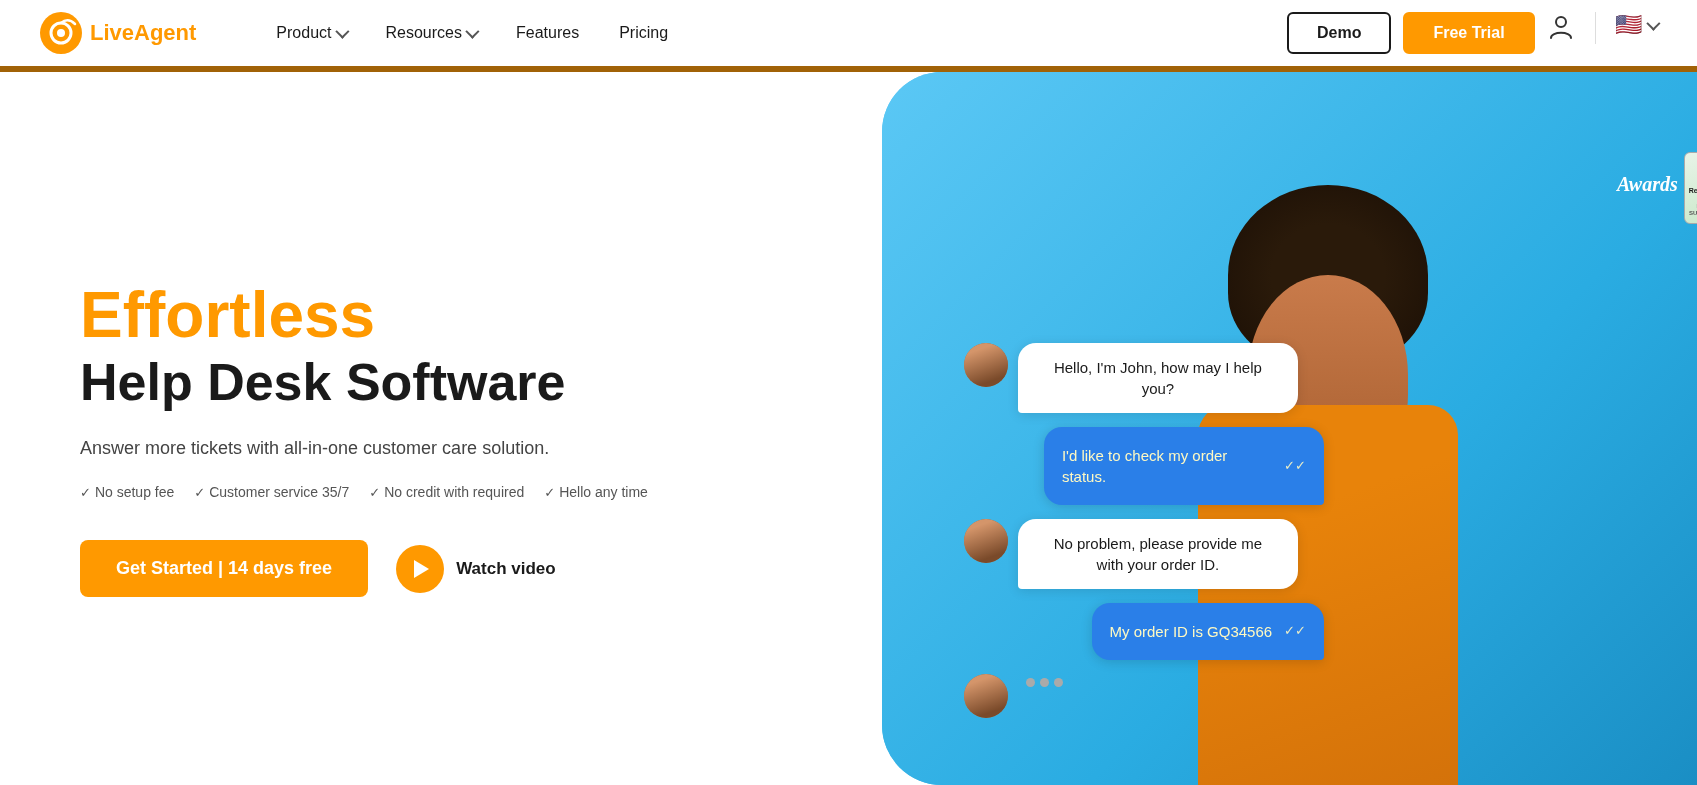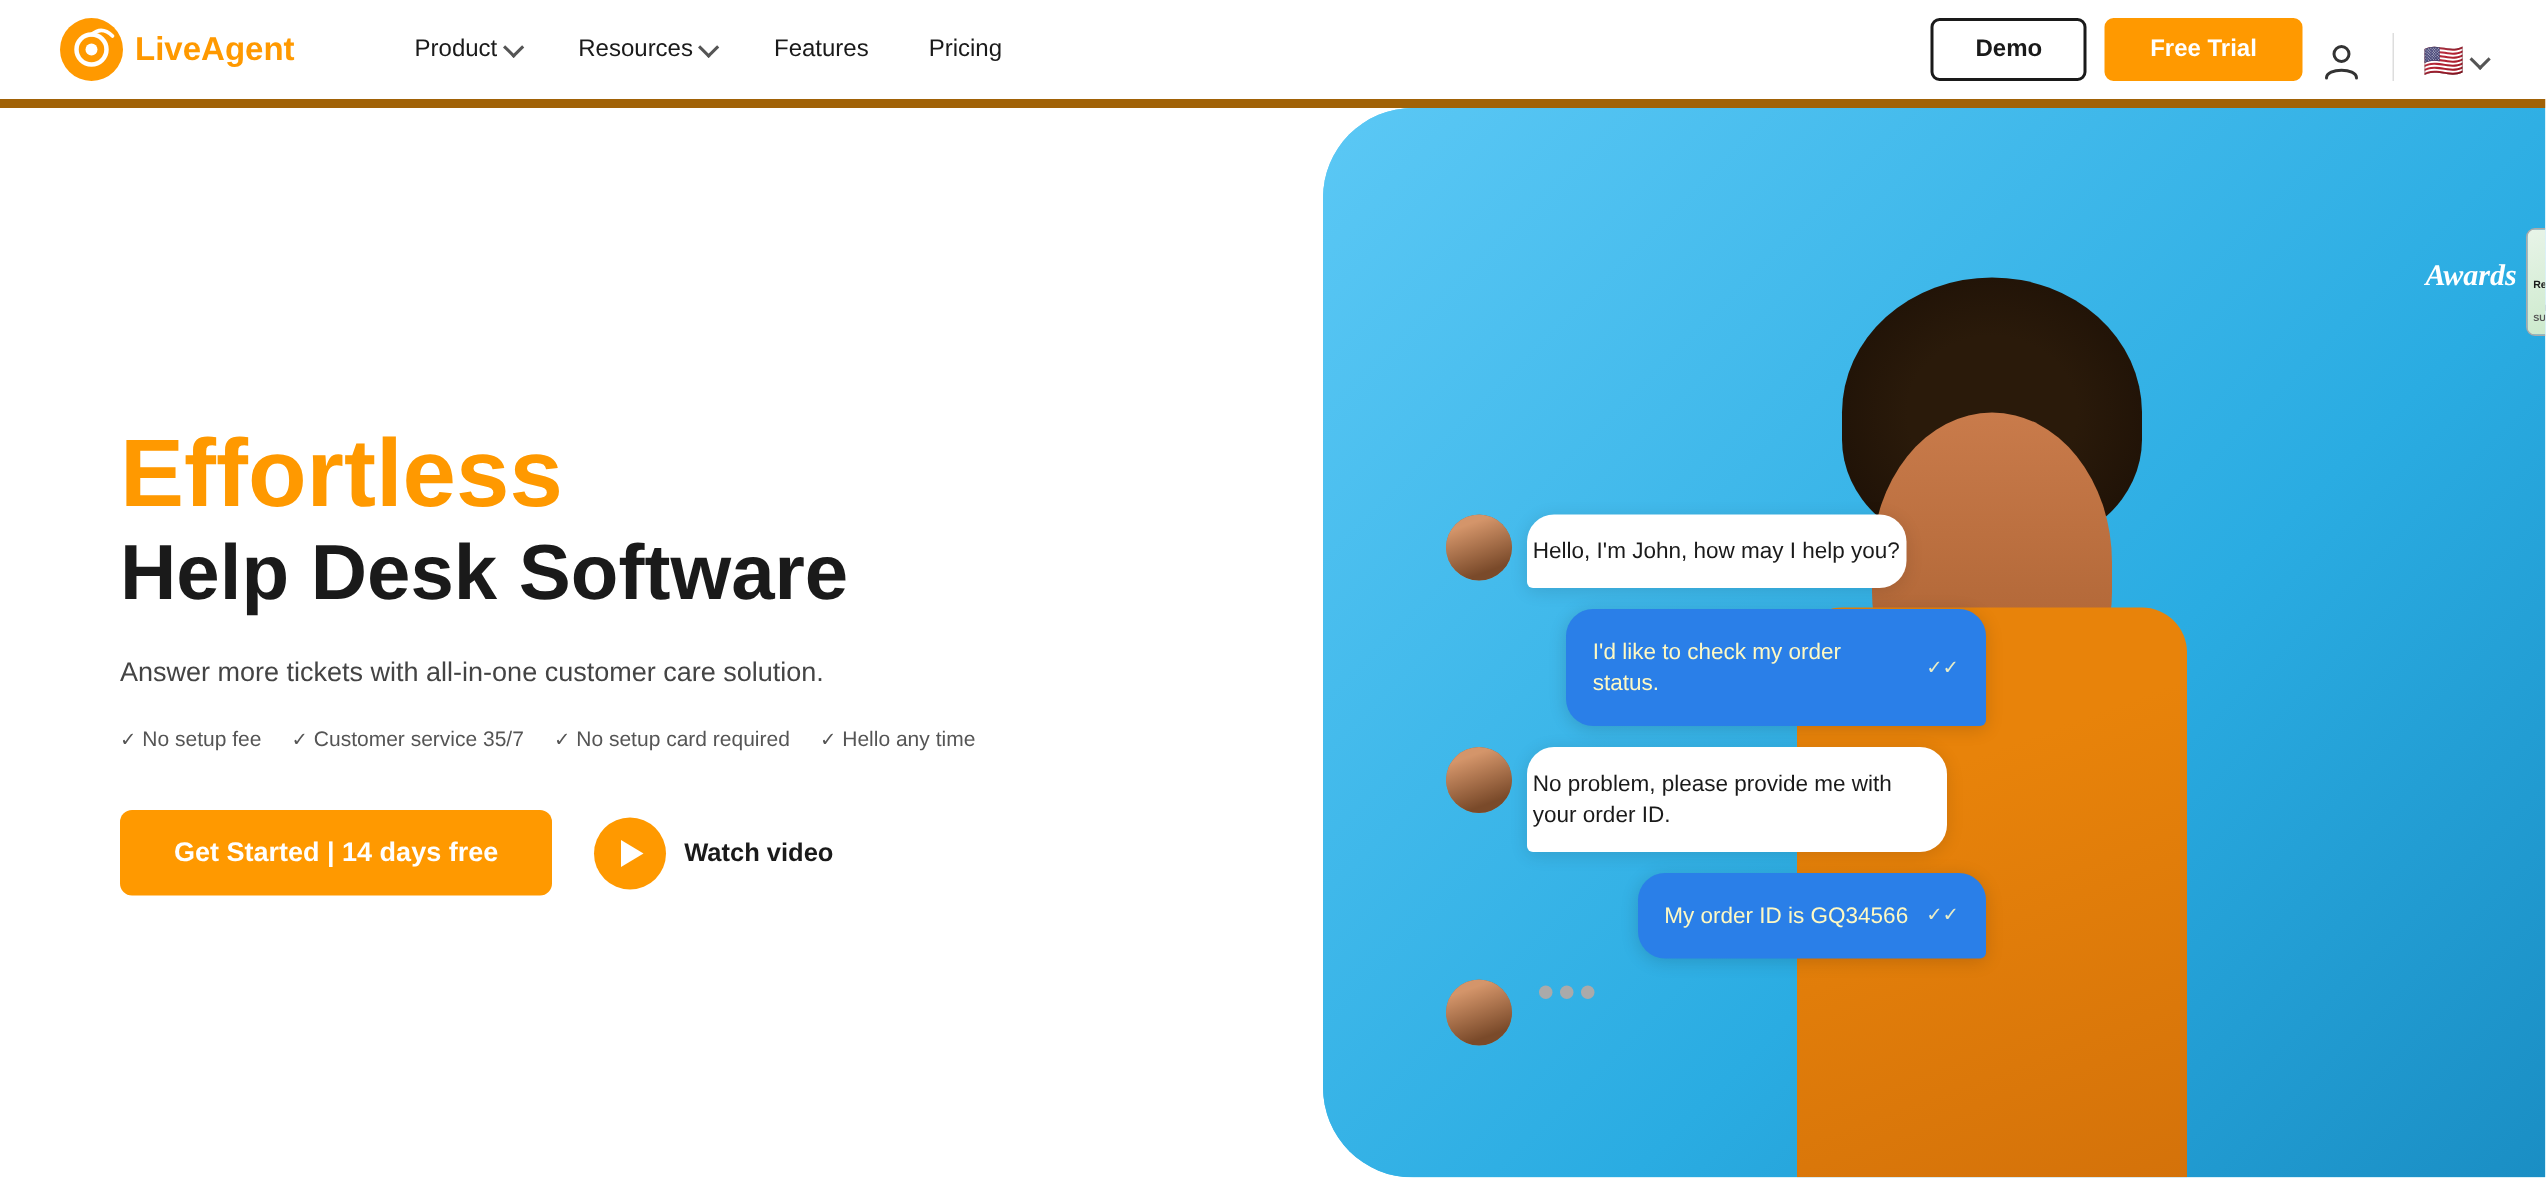--- a/index.html
+++ b/index.html
@@ -53,21 +53,21 @@
     .chevron {
       width: 10px;
       height: 10px;
       border-right: 2px solid #555;
       border-bottom: 2px solid #555;
       transform: rotate(45deg) translateY(-2px);
       display: inline-block;
     }
     .nav-right {
       display: flex;
-      align-items: flex-end;
+      align-items: flex-start;
       gap: 12px;
     }
     .btn-demo {
       padding: 10px 28px;
       border: 2px solid #1a1a1a;
       background: #fff;
       border-radius: 6px;
       font-size: 16px;
       font-weight: 600;
       color: #1a1a1a;
@@ -242,26 +242,27 @@
     }
     .avatar-inner {
       width: 100%;
       height: 100%;
       background: linear-gradient(160deg, #d4956a 20%, #7a4a2a 80%);
       border-radius: 50%;
     }
     .chat-bubble-white {
       background: #fff;
       border-radius: 18px 18px 18px 4px;
-      padding: 14px 4px;
+      padding: 14px 30px;
       font-size: 15px;
       color: #1a1a1a;
       line-height: 1.4;
       max-width: 280px;
       box-shadow: 0 2px 12px rgba(0,0,0,0.12);
+      text-align: center;
     }
     .chat-bubble-blue {
       background: #2A7FE8;
       border-radius: 18px 18px 4px 18px;
       padding: 18px 18px;
       font-size: 15px;
       color: #fef9c3;
       line-height: 1.4;
       max-width: 280px;
       box-shadow: 0 2px 12px rgba(0,0,0,0.15);
@@ -432,21 +433,21 @@
       <span class="hero-check">
         <span class="tick">✓</span>
         <span>No setup fee</span>
       </span>
       <span class="hero-check">
         <span class="tick">✓</span>
         <span>Customer service 35/7</span>
       </span>
       <span class="hero-check">
         <span class="tick">✓</span>
-        <span>No setup card required</span>
+        <span>No credit with required</span>
       </span>
       <span class="hero-check">
         <span class="tick">✓</span>
         <span>Hello any time</span>
       </span>
     </div>
 
     <div class="hero-cta-row">
       <button class="btn-get-started">Get Started | 14 days free</button>
       <div class="watch-video-wrap">

